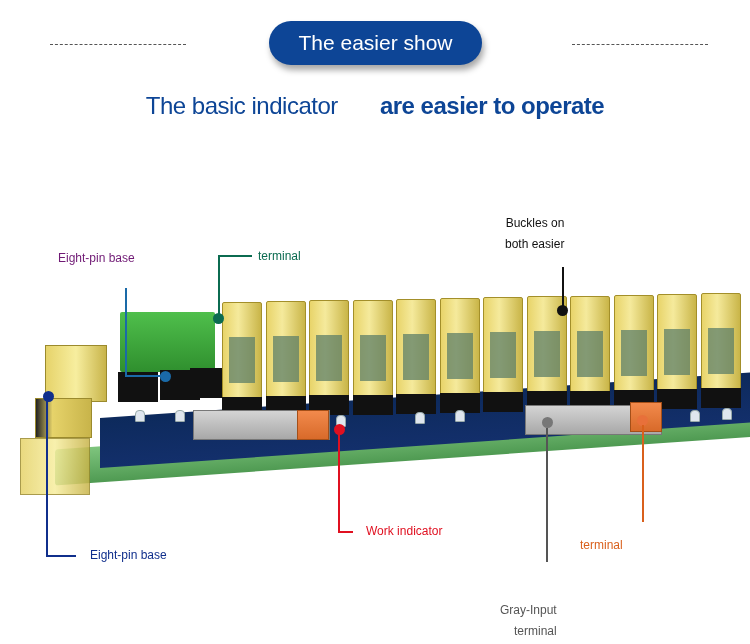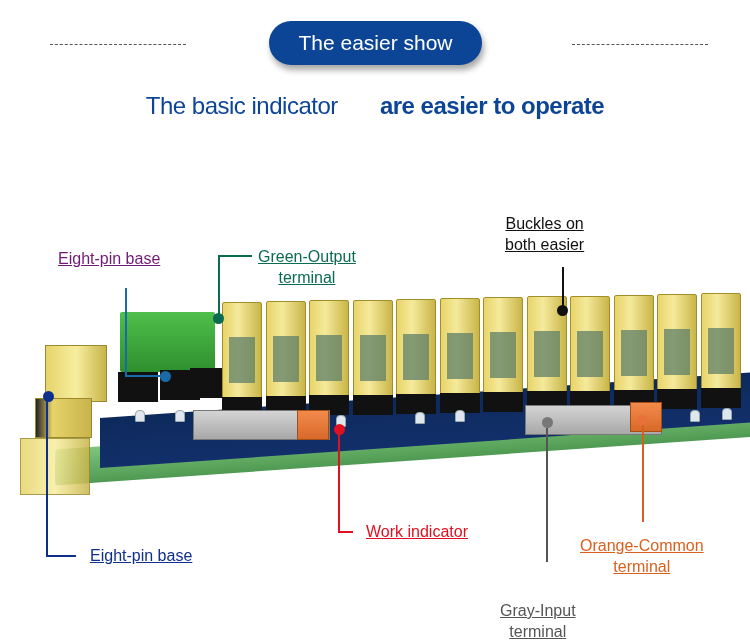--- a/index.html
+++ b/index.html
@@ -2,21 +2,21 @@
 <html><head>
 <meta charset="utf-8">
 <style>
   html, body { margin:0; padding:0; background:#ffffff; }
   body { width:750px; height:644px; position:relative; overflow:hidden; font-family:"Liberation Sans", sans-serif; }
   .dash { position:absolute; top:44px; width:136px; height:0; border-top:1px dashed #555; }
   .pill { position:absolute; left:269px; top:21px; width:213px; height:44px; border-radius:22px; background:#0d4596;
           box-shadow: 2px 5px 6px rgba(0,0,0,0.35); color:#fff; font-size:21px; text-align:center; line-height:44px; }
   .subtitle { position:absolute; left:0; width:750px; top:92px; text-align:center; color:#0d4596; font-size:24px; letter-spacing:-0.5px; }
   .subtitle b { font-weight:bold;margin-left:36px; }
-  .label { position:absolute; font-size:16px; line-height:21px; text-align:center;text-decoration:underline; }
+  .label { position:absolute; font-size:12px; line-height:21px; text-align:right; }
   .vline, .hline { position:absolute; }
   .dot { position:absolute; width:11px; height:11px; border-radius:50%; }
   
   .rail { position:absolute; left:55px; top:425px; width:700px; height:36px; background:linear-gradient(#7fc57e,#4f9a52); transform:skewY(-4deg); border-radius:3px;}
   .pcb { position:absolute; left:100px; top:395px; width:660px; height:50px; background:linear-gradient(#0d2a5c,#132f6b); transform:skewY(-4deg); }
   .relay { position:absolute; width:38px; height:95px; background:linear-gradient(90deg,#e8d46a,#f5ea9c 40%,#c9b548); border:1px solid #a38f2a; border-radius:2px; }
   .relay .coil { position:absolute; left:6px; top:34px; width:26px; height:46px; background:#5d7f67; opacity:0.75; }
   .base { position:absolute; width:40px; height:30px; background:#111; }
   .greenterm { position:absolute; left:120px; top:312px; width:95px; height:60px; background:linear-gradient(#4fbf4c,#2f8f2e); border-radius:2px; }
   .grayterm { position:absolute; width:135px; height:28px; background:linear-gradient(#d4d4d4,#a8a8a8); border:1px solid #777; }
@@ -104,21 +104,20 @@
   <div class="looserelay" style="left:35px;top:398px;width:55px;height:38px;background:linear-gradient(90deg,#222,#e6d36a 30%,#c8b44a);"></div>
   <div class="looserelay" style="left:20px;top:438px;width:68px;height:55px;opacity:0.85"></div>
 </div>
 
 <div class="label" style="left:58px;top:248px;color:#701a75">Eight-pin base</div>
 <div class="vline" style="left:125px;top:288px;width:2px;height:88px;background:#1a6aa8"></div>
 <div class="hline" style="left:125px;top:375px;width:40px;height:2px;background:#1a6aa8"></div>
 <div class="dot" style="left:160px;top:371px;background:#1a6aa8"></div>
 
 <div class="label" style="left:258px;top:246px;color:#0b6b50">
-  <div>Green-Output</div>
   <div>terminal</div>
 </div>
 <div class="hline" style="left:218px;top:255px;width:34px;height:2px;background:#0b6b50"></div>
 <div class="vline" style="left:218px;top:255px;width:2px;height:62px;background:#0b6b50"></div>
 <div class="dot" style="left:213px;top:313px;background:#0b6b50"></div>
 
 <div class="label" style="left:505px;top:213px;color:#111">
   <div>Buckles on</div>
   <div>both easier</div>
 </div>
@@ -138,15 +137,14 @@
 <div class="dot" style="left:542px;top:417px;background:#777"></div>
 <div class="vline" style="left:546px;top:428px;width:2px;height:134px;background:#555"></div>
 <div class="label" style="left:500px;top:600px;color:#555">
   <div>Gray-Input</div>
   <div>terminal</div>
 </div>
 
 <div class="dot" style="left:637px;top:415px;background:#e8703a"></div>
 <div class="vline" style="left:642px;top:425px;width:2px;height:97px;background:#d9601c"></div>
 <div class="label" style="left:580px;top:535px;color:#d9601c">
-  <div>Orange-Common</div>
   <div>terminal</div>
 </div>
 
 </body></html>

